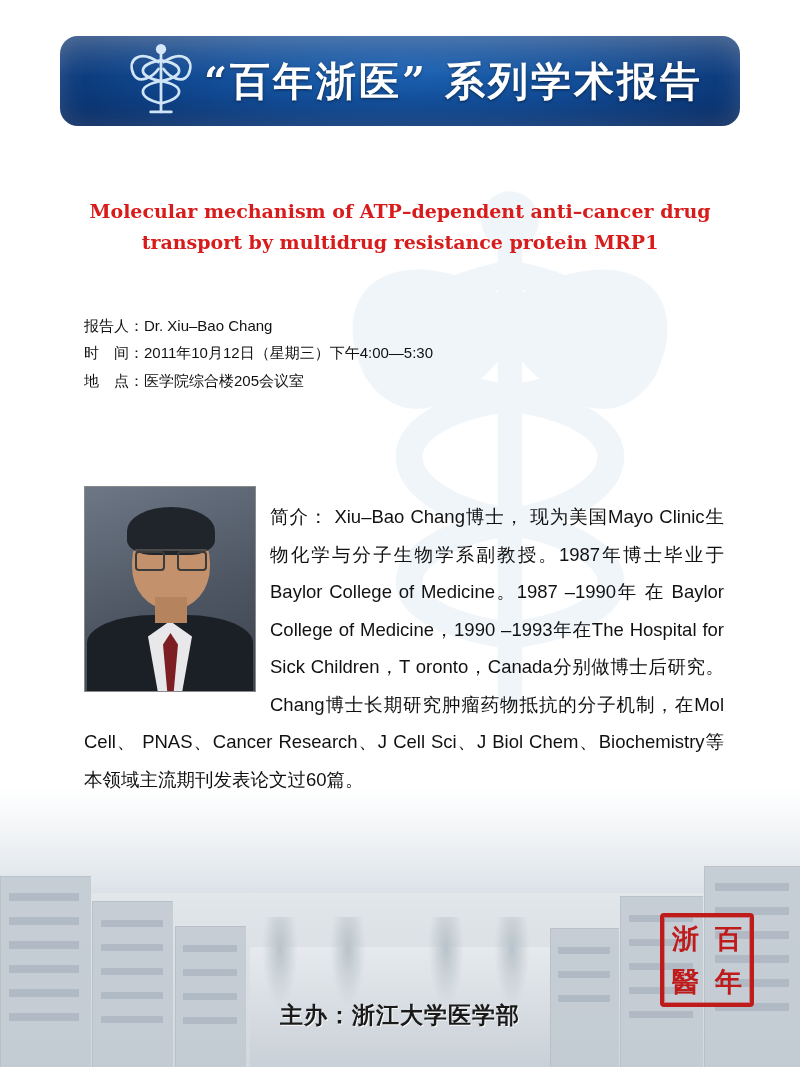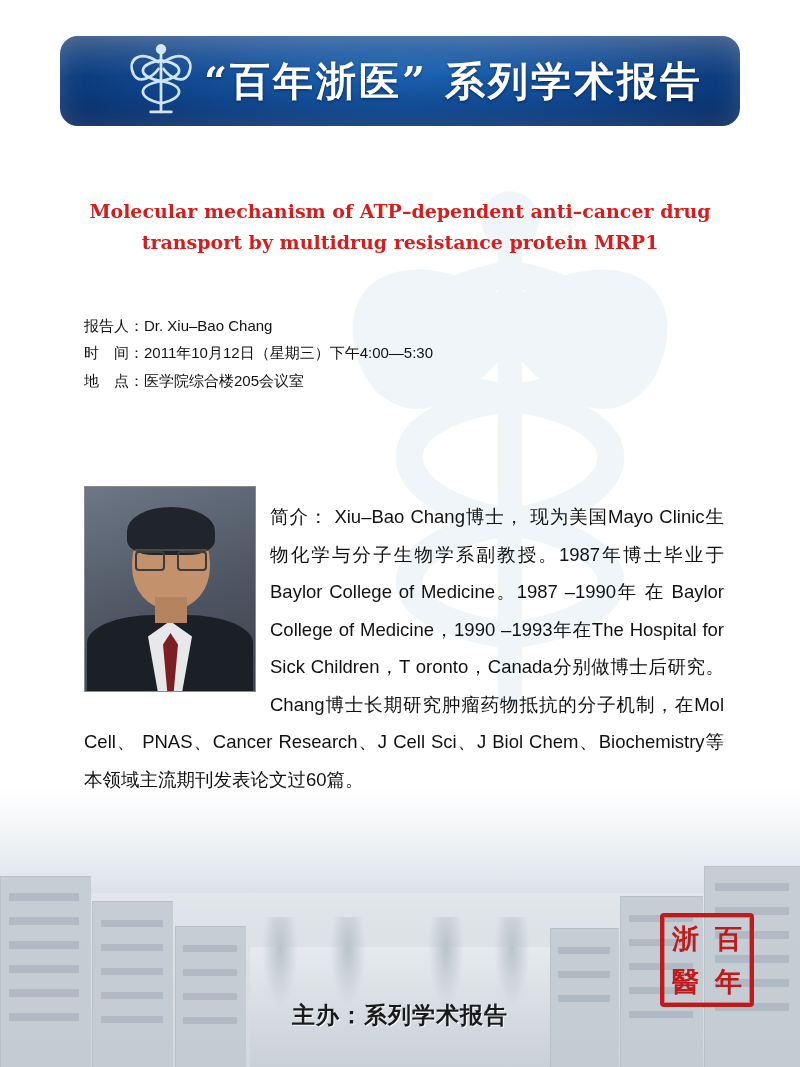--- a/index.html
+++ b/index.html
@@ -389,21 +389,21 @@
   <div class="portrait">
     <div class="suit"></div>
     <div class="shirt"></div>
     <div class="tie"></div>
     <div class="head"></div>
     <div class="hair"></div>
     <div class="neck"></div>
     <div class="glasses"></div>
   </div>
 
-  <div class="organizer">主办：系列学术报告</div>
+  <div class="organizer">主办：浙江大学医学部</div>
 
   <div class="seal">
     <span>浙</span>
     <span>百</span>
     <span>醫</span>
     <span>年</span>
   </div>
 
 </div>
 

